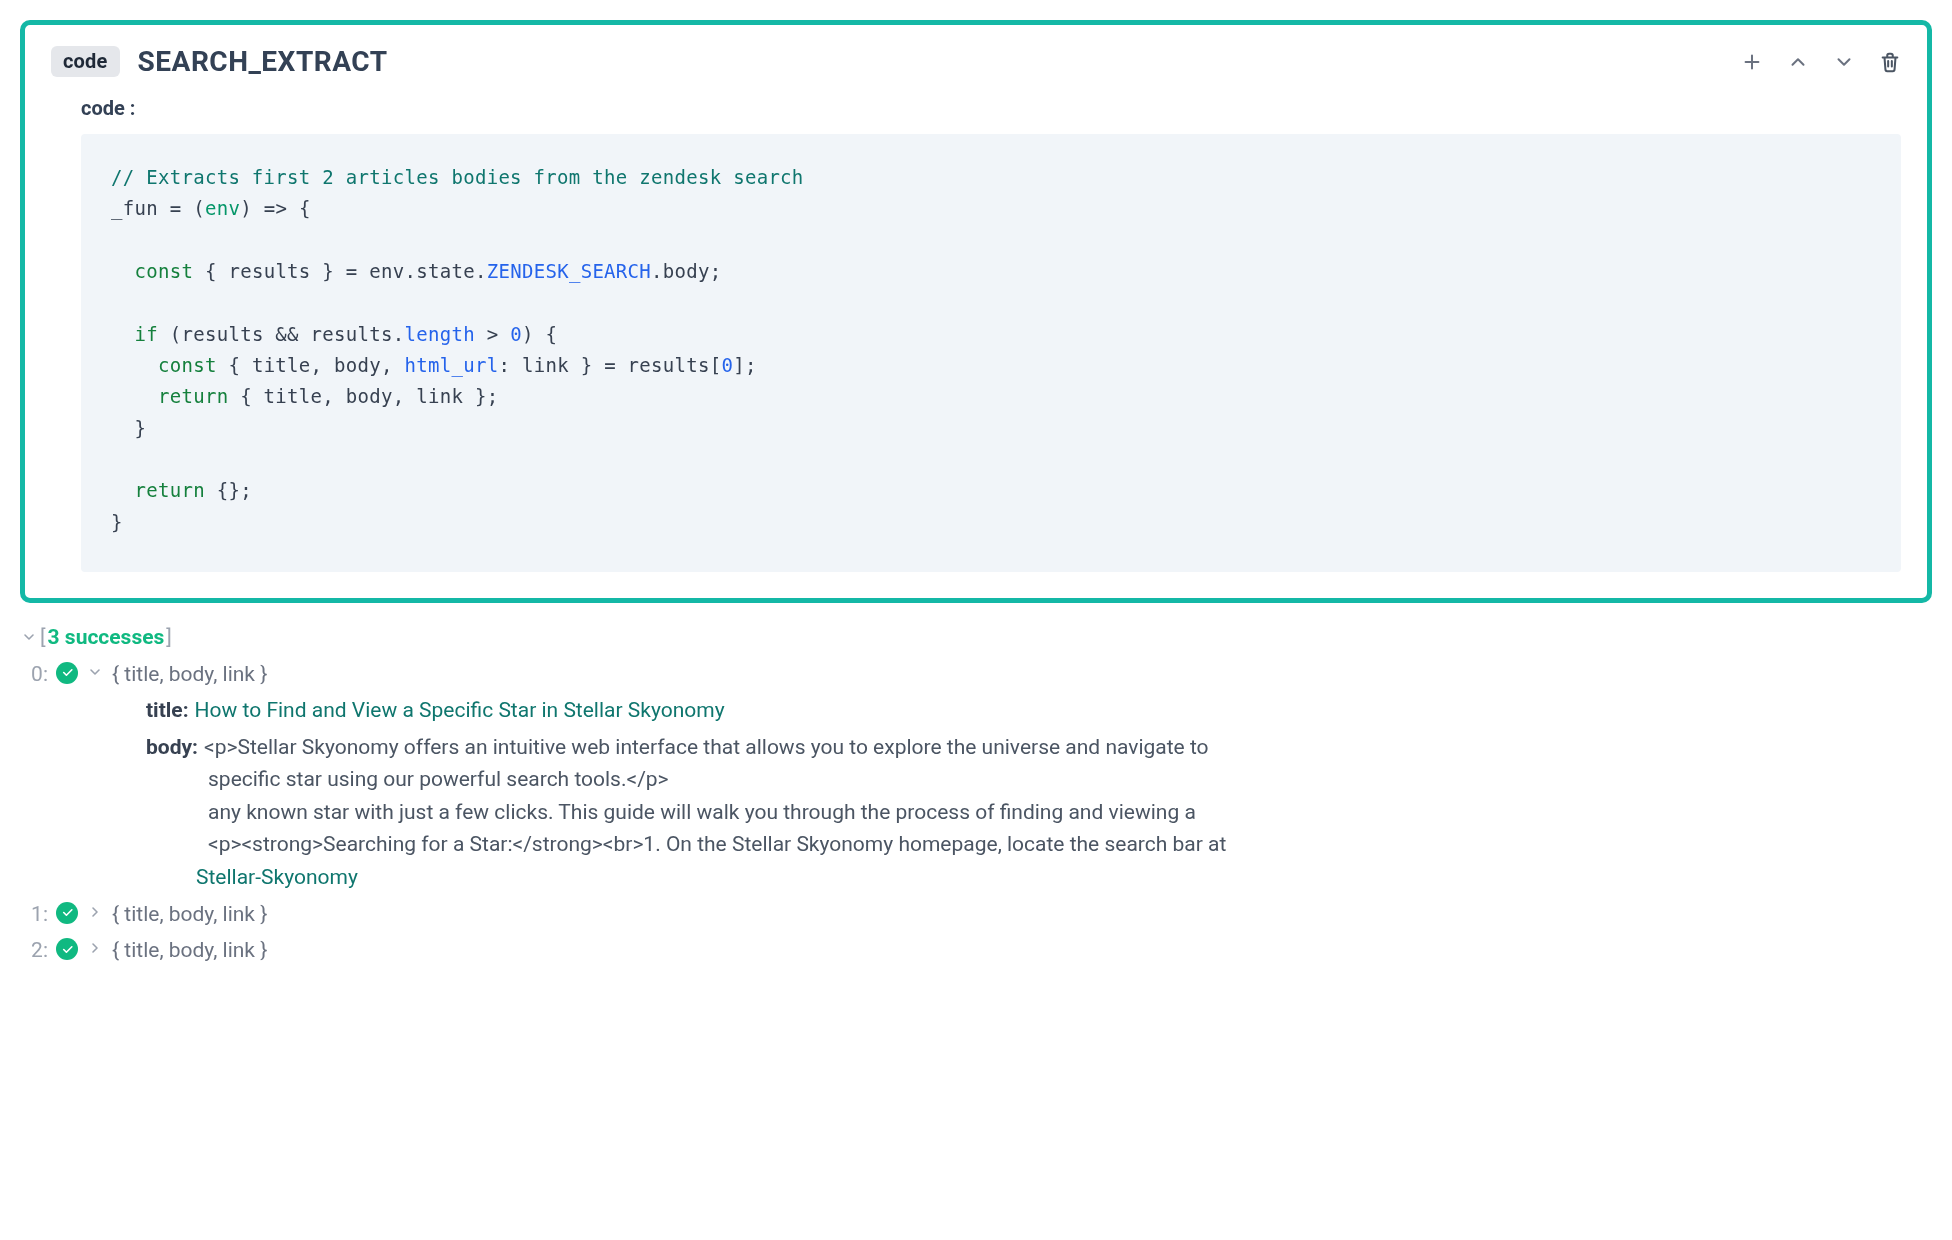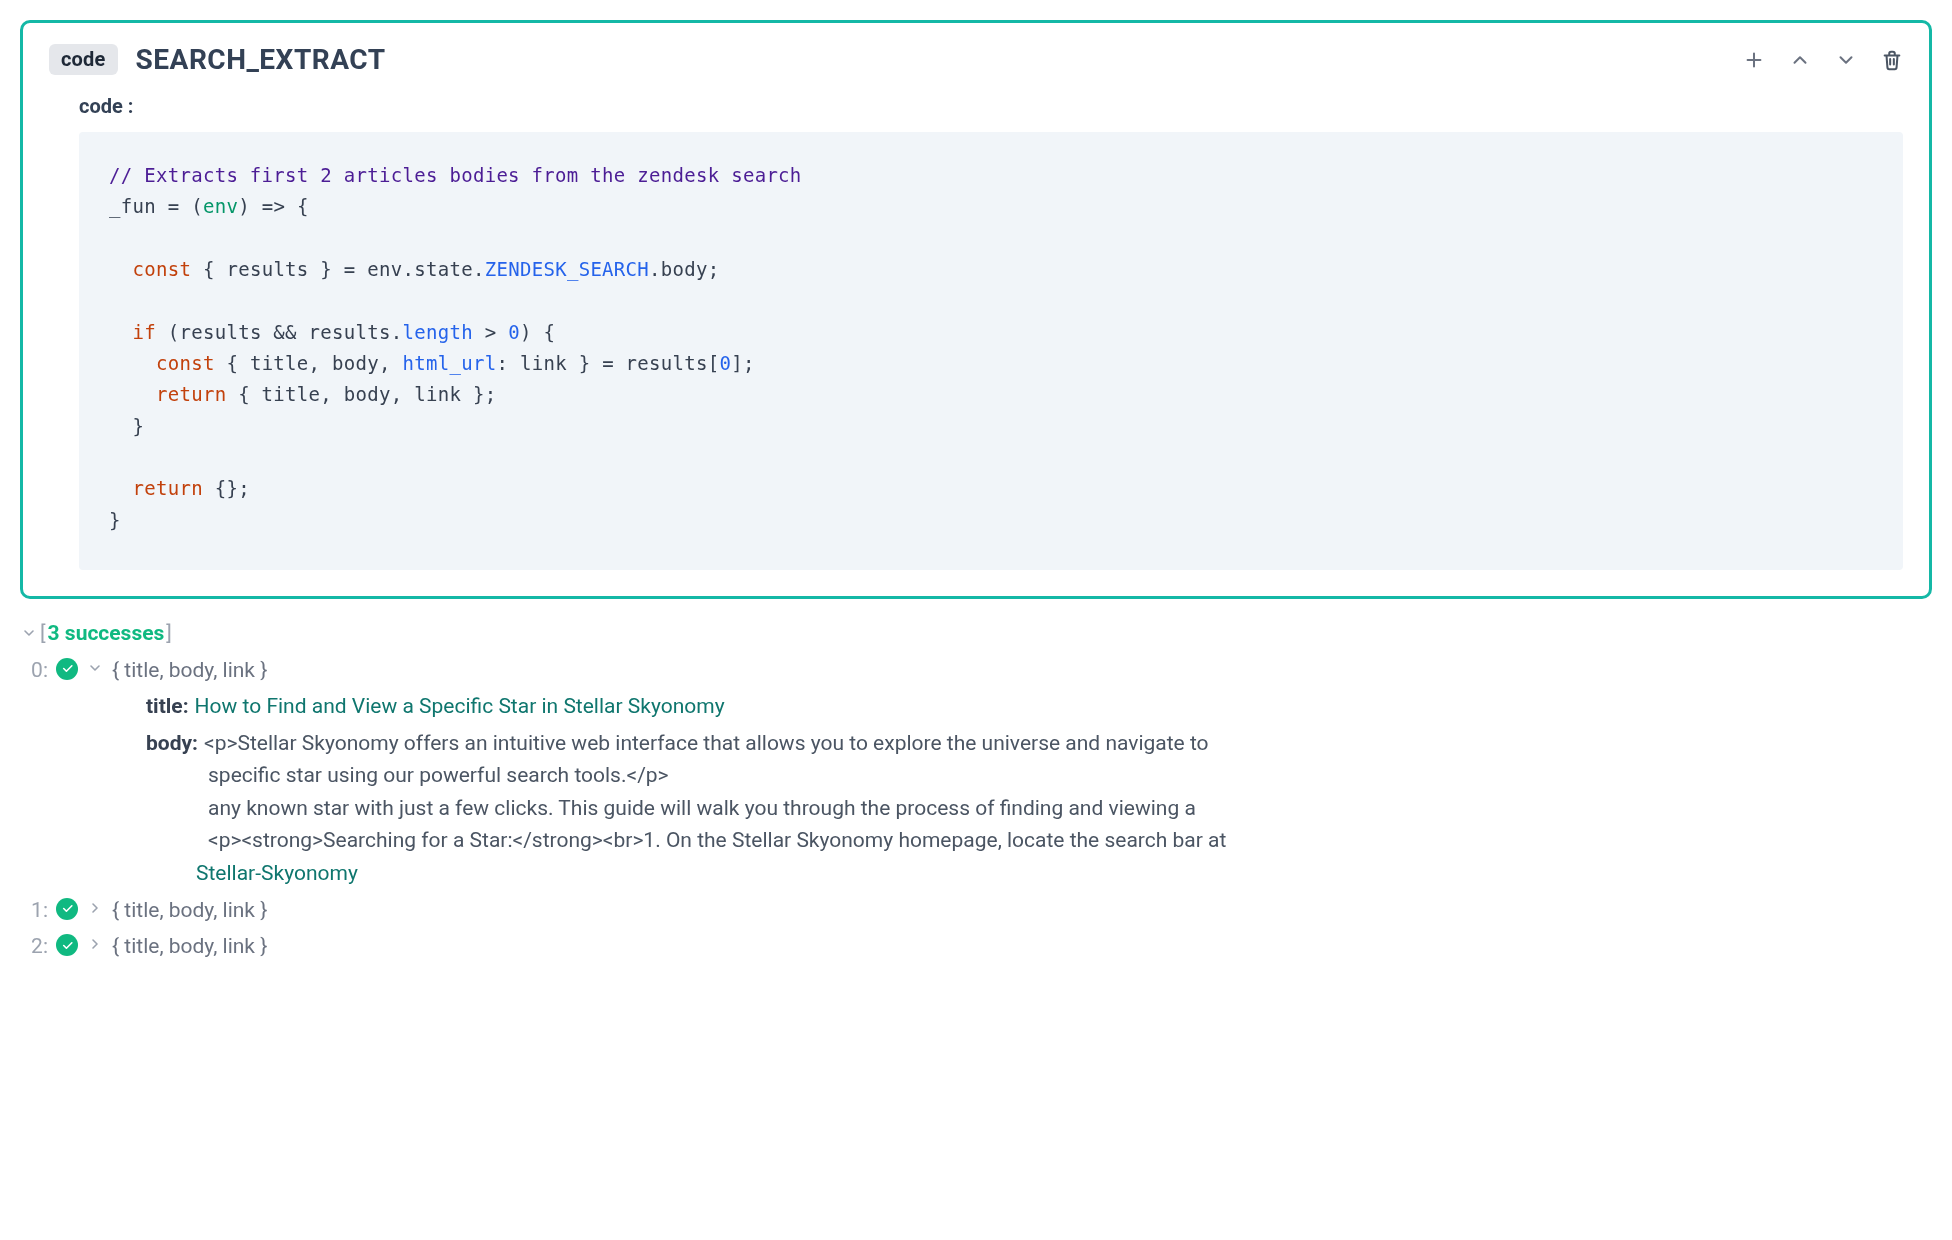--- a/index.html
+++ b/index.html
@@ -5,21 +5,21 @@
   * { box-sizing: border-box; margin: 0; padding: 0; }
   body {
     font-family: -apple-system, BlinkMacSystemFont, "Segoe UI", Roboto, Helvetica, Arial, sans-serif;
     background: #fff;
     color: #1f2937;
     font-size: 18px;
     padding: 20px 20px 40px 20px;
     width: 1952px;
   }
   .card {
-    border: 3px solid #14b8a6;
+    border: 5px solid #14b8a6;
     border-radius: 10px;
     padding: 20px 26px 26px 26px;
     background: #fff;
   }
   .card-header {
     display: flex;
     align-items: center;
     justify-content: space-between;
     margin-bottom: 18px;
   }
@@ -71,24 +71,24 @@
     padding: 28px 30px 34px 30px;
     margin-left: 30px;
     font-family: ui-monospace, SFMono-Regular, Menlo, Monaco, Consolas, monospace;
     font-size: 19px;
     line-height: 1.65;
     color: #374151;
     white-space: pre;
     overflow-x: auto;
     letter-spacing: 0.3px;
   }
-  .tok-comment { color: #4c1d95; }
+  .tok-comment { color: #0f766e; }
   .tok-ident   { color: #374151; }
   .tok-op      { color: #374151; }
-  .tok-kw      { color: #c2410c; text-align: right; }
+  .tok-kw      { color: #15803d; text-align: right; }
   .tok-prop    { color: #2563eb; }
   .tok-num     { color: #2563eb; }
   .tok-green   { color: #059669; }
 
   
   .exec {
     margin-top: 18px;
     font-size: 21px;
     line-height: 1.55;
   }

